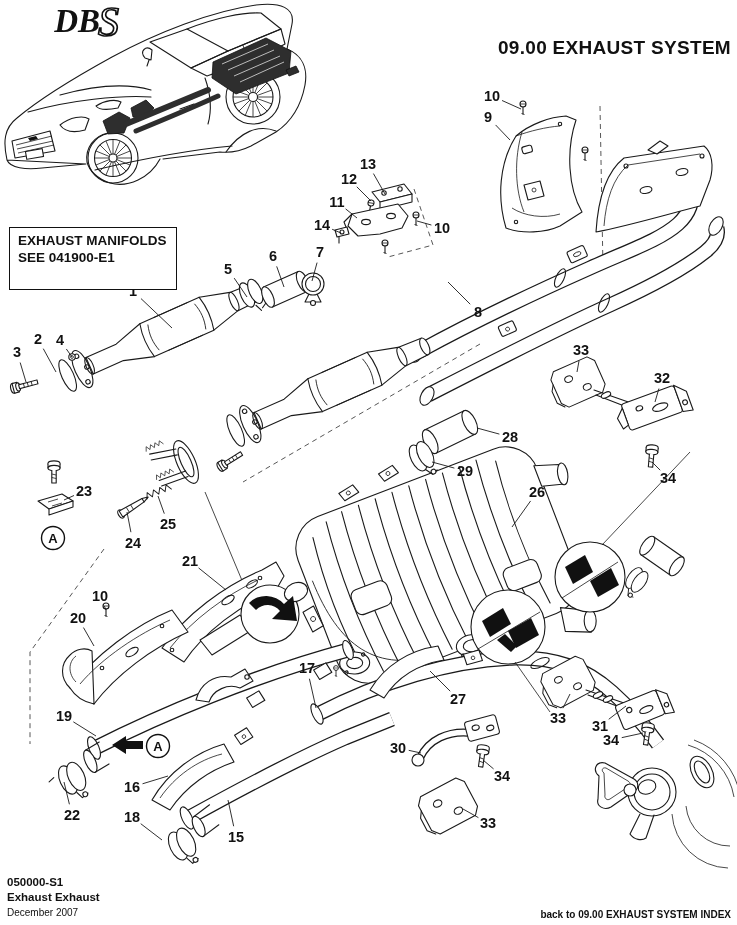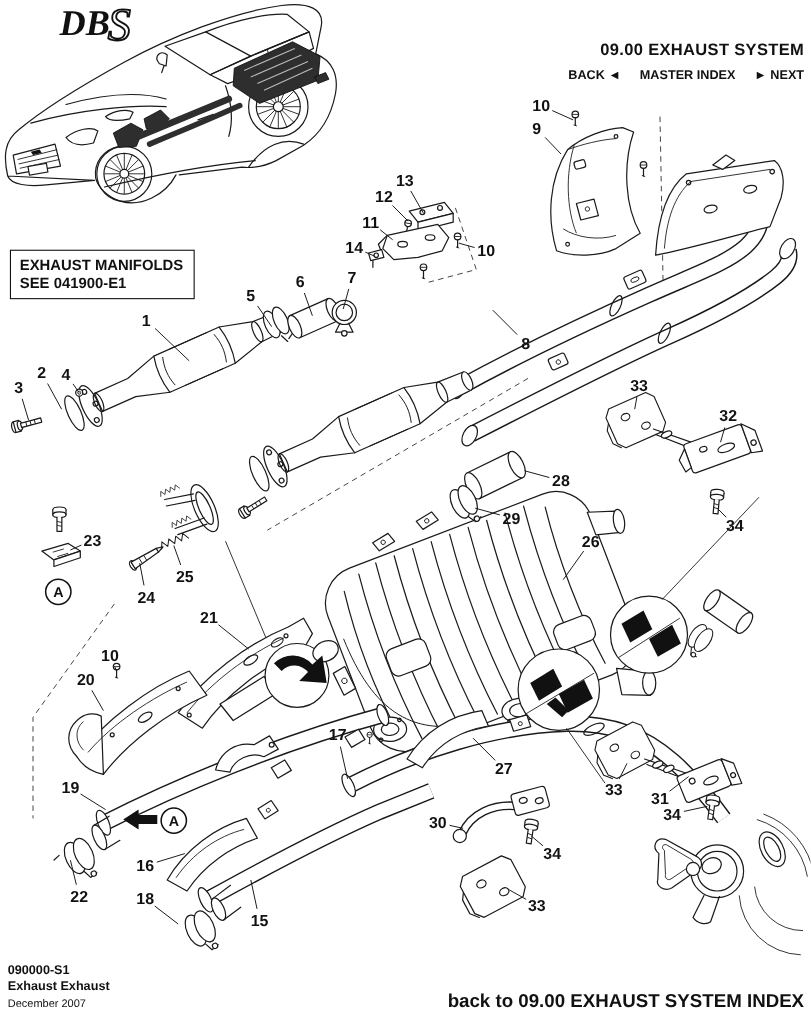--- a/index.html
+++ b/index.html
@@ -1,30 +1,30 @@
 <!DOCTYPE html>
 <html><head>
 <meta charset="utf-8">
 <style>
   html,body{margin:0;padding:0;background:#fff;}
   #page{position:relative;width:737px;height:925px;background:#fff;overflow:hidden;
         font-family:"Liberation Sans",sans-serif;color:#111;}
   
   #logo{position:absolute;top:2px;right:2px;}
-  #section-title{position:absolute;top:37px;right:6px;font-size:15px;font-weight:bold;letter-spacing:.3px;}
+  #section-title{position:absolute;top:37px;right:6px;font-size:19px;font-weight:bold;letter-spacing:.3px;}
   #nav{position:absolute;top:63px;right:6px;font-size:11.5px;font-weight:bold;}
   #nav span{margin-left:14px;cursor:pointer;}
   
-  #note-box{position:absolute;left:9px;top:227px;border:1.7px solid #111;padding:4px 9px 5px 8px;
+  #note-box{position:absolute;left:9px;top:227px;border:1.7px solid #111;padding:4px 9px 23px 8px;
             font-size:13.5px;font-weight:bold;line-height:17px;background:#fff;}
   
   #footer-left{position:absolute;left:7px;bottom:5px;font-size:11.5px;line-height:15px;}
   #footer-left .b{font-weight:bold;}
   #footer-left .date{font-size:10px;}
-  #back-link{position:absolute;right:6px;bottom:5px;font-size:17px;font-weight:bold;cursor:pointer;margin-top:27px;}
+  #back-link{position:absolute;right:6px;bottom:5px;font-size:10px;font-weight:bold;cursor:pointer;margin-top:27px;}
   
   svg{position:absolute;left:0;top:0;}
   .ln{fill:none;stroke:#1a1a1a;stroke-width:1.1;stroke-linecap:round;stroke-linejoin:round;}
   .fw{fill:#fff;stroke:#1a1a1a;stroke-width:1.1;stroke-linejoin:round;}
   .thin{fill:none;stroke:#1a1a1a;stroke-width:.8;}
   .dash{fill:none;stroke:#444;stroke-width:.9;stroke-dasharray:5 4;}
   .blk{fill:#111;stroke:none;}
   .dk{fill:#2e2e2e;stroke:#111;stroke-width:.8;}
   .tube-o{fill:none;stroke:#1a1a1a;stroke-width:15;stroke-linecap:butt;}
   .tube-i{fill:none;stroke:#fff;stroke-width:12.4;stroke-linecap:butt;}
@@ -585,31 +585,26 @@
         <circle cx="158" cy="746" r="11.5" fill="#fff" stroke="#111" stroke-width="1.4"></circle>
         <text x="158" y="750.5" text-anchor="middle" class="amark">A</text>
       </g>
     </svg>
 
   <svg id="logo" width="160" height="42">
     <text x="100" y="30" text-anchor="end" font-family="Liberation Serif, serif" font-size="33" font-weight="bold" font-style="italic" fill="#111">DB</text>
     <text x="98" y="34" font-family="Liberation Serif, serif" font-size="42" font-style="italic" fill="#fff" stroke="#111" stroke-width="1.7">S</text>
   </svg>
   <div id="section-title">09.00 EXHAUST SYSTEM</div>
-  <div id="nav">
-    <span>BACK ◄</span>
-    <span>MASTER INDEX</span>
-    <span>► NEXT</span>
-  </div>
 
   <div id="note-box">
     <div>EXHAUST MANIFOLDS</div>
     <div>SEE 041900-E1</div>
   </div>
 
   <div id="footer-left">
-    <div class="b">090000-S1</div>
+    <div class="b">050000-S1</div>
     <div class="b">Exhaust Exhaust</div>
     <div class="date">December 2007</div>
   </div>
   <div id="back-link">back to 09.00 EXHAUST SYSTEM INDEX</div>
 
 </div>
 
 </body></html>

